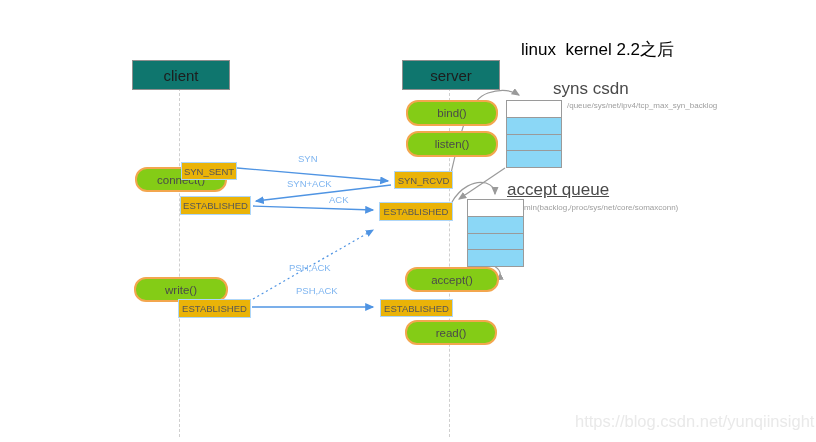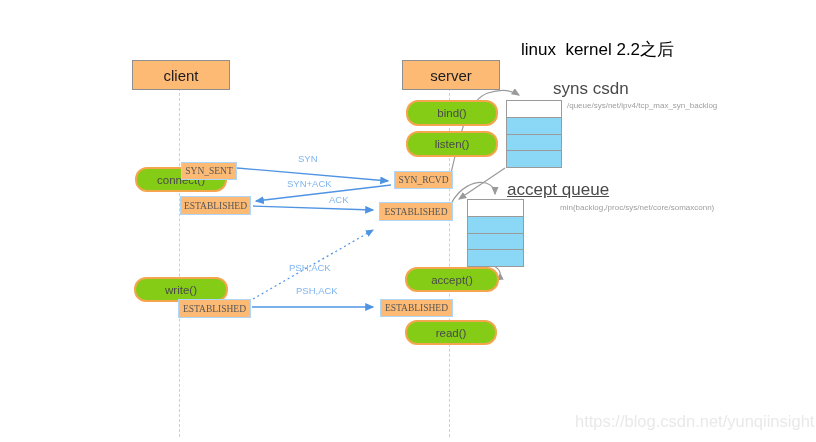--- a/index.html
+++ b/index.html
@@ -2,30 +2,30 @@
 <html><head>
 <meta charset="utf-8">
 <style>
   html,body{margin:0;padding:0;background:#fff;}
   #canvas{
     position:relative;width:816px;height:442px;background:#fff;overflow:hidden;
     font-family:"Liberation Sans","DejaVu Sans",sans-serif;
   }
   .lifeline{position:absolute;width:0;border-left:1px dashed #cfcfcf;z-index:1;}
   .lane-header{
-    position:absolute;width:96px;height:28px;background:#fdba74;border:1px solid #8f8f8f;
+    position:absolute;width:96px;height:28px;background:#0f766e;border:1px solid #8f8f8f;
     display:flex;align-items:center;justify-content:center;font-size:15px;color:#1d1d1d;z-index:3;
   }
   .call{
     position:absolute;background:#84cc16;border:2px solid #f3a64e;border-radius:12px;
     display:flex;align-items:center;justify-content:center;font-size:11.5px;color:#4a4a4a;z-index:3;
   }
   .state{
-    position:absolute;background:#fdba74;border:1px solid #aed6f8;
-    display:flex;align-items:center;justify-content:center;font-size:9.5px;color:#565656;z-index:3;font-family:Liberation Serif, serif;
+    position:absolute;background:#eab308;border:1px solid #aed6f8;
+    display:flex;align-items:center;justify-content:center;font-size:9.5px;color:#565656;z-index:3;
   }
   .queue{
     position:absolute;border:1px solid #9a9a9a;background:#fff;z-index:3;
     display:flex;flex-direction:column;
   }
   .qcell{flex:1;background:#fff;}
   .qcell + .qcell{border-top:1px solid #9a9a9a;}
   .qcell.filled{background:#8bd7f6;}
   .big-label{position:absolute;font-size:17px;color:#4a4a4a;z-index:3;white-space:pre;}
   .param{position:absolute;font-size:8px;color:#9e9e9e;z-index:3;white-space:nowrap;}
@@ -93,21 +93,21 @@
     </div>
   <div class="param" style="left:567px;top:101px;">/queue/sys/net/ipv4/tcp_max_syn_backlog</div>
 
   <div class="big-label" style="left:507px;top:180px;text-decoration:underline;">accept queue</div>
   <div class="queue" style="left:467px;top:199px;width:55px;height:66px;">
       <div class="qcell"></div>
       <div class="qcell filled"></div>
       <div class="qcell filled"></div>
       <div class="qcell filled"></div>
     </div>
-  <div class="param" style="left:524px;top:203px;margin-left:36px;">min(backlog,/proc/sys/net/core/somaxconn)</div>
+  <div class="param" style="left:524px;top:203px;">min(backlog,/proc/sys/net/core/somaxconn)</div>
 
   <div class="msg-label" style="left:298px;top:153px;">SYN</div>
   <div class="msg-label" style="left:287px;top:178px;">SYN+ACK</div>
   <div class="msg-label" style="left:329px;top:194px;">ACK</div>
   <div class="msg-label" style="left:289px;top:262px;">PSH,ACK</div>
   <div class="msg-label" style="left:296px;top:285px;">PSH,ACK</div>
 
 </div>
 
 </body></html>

